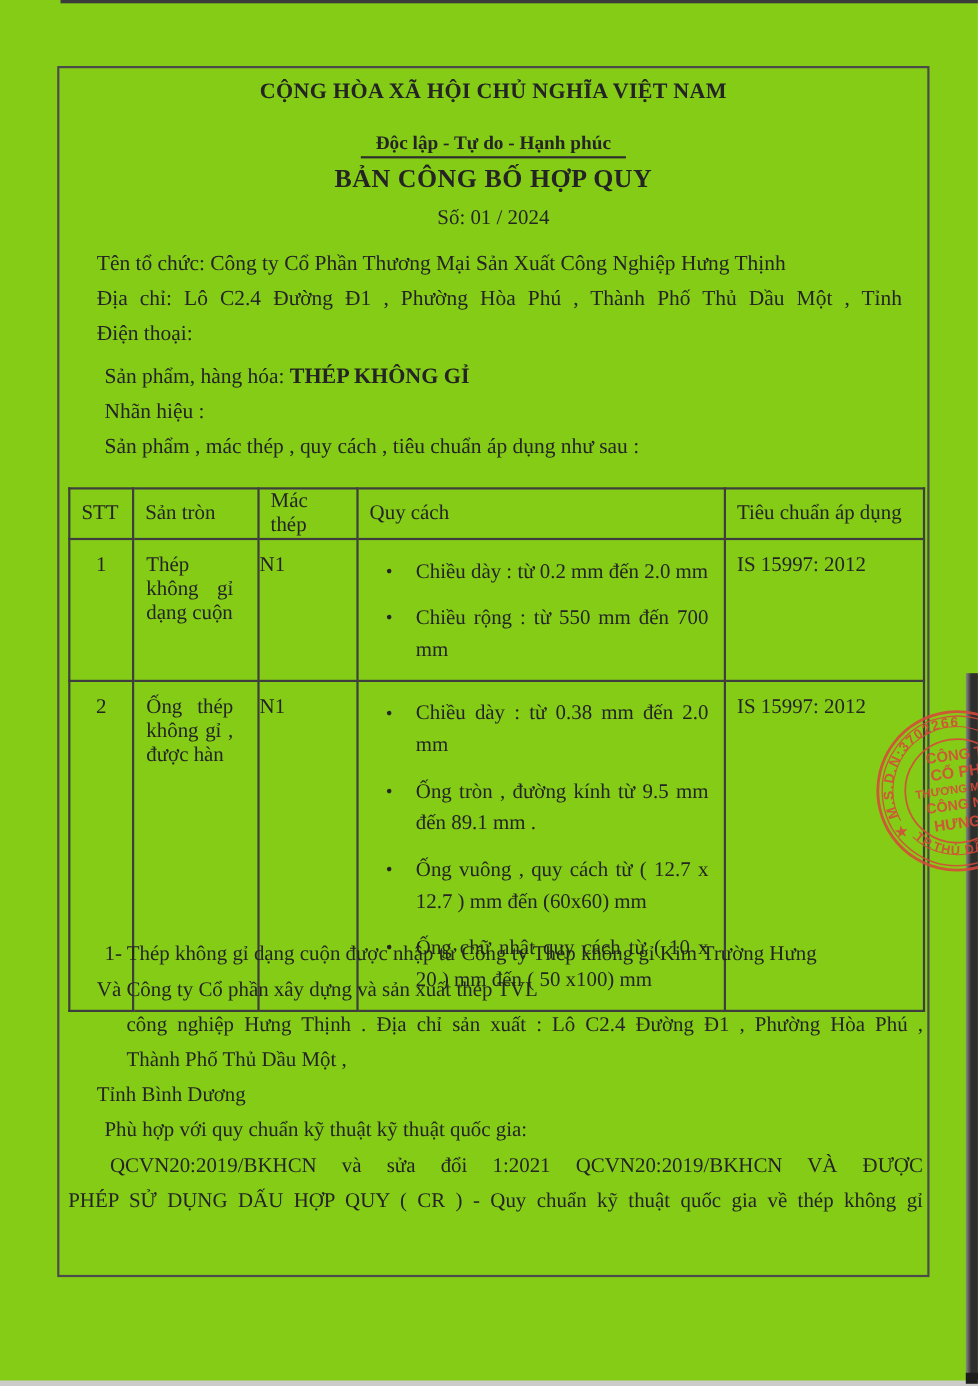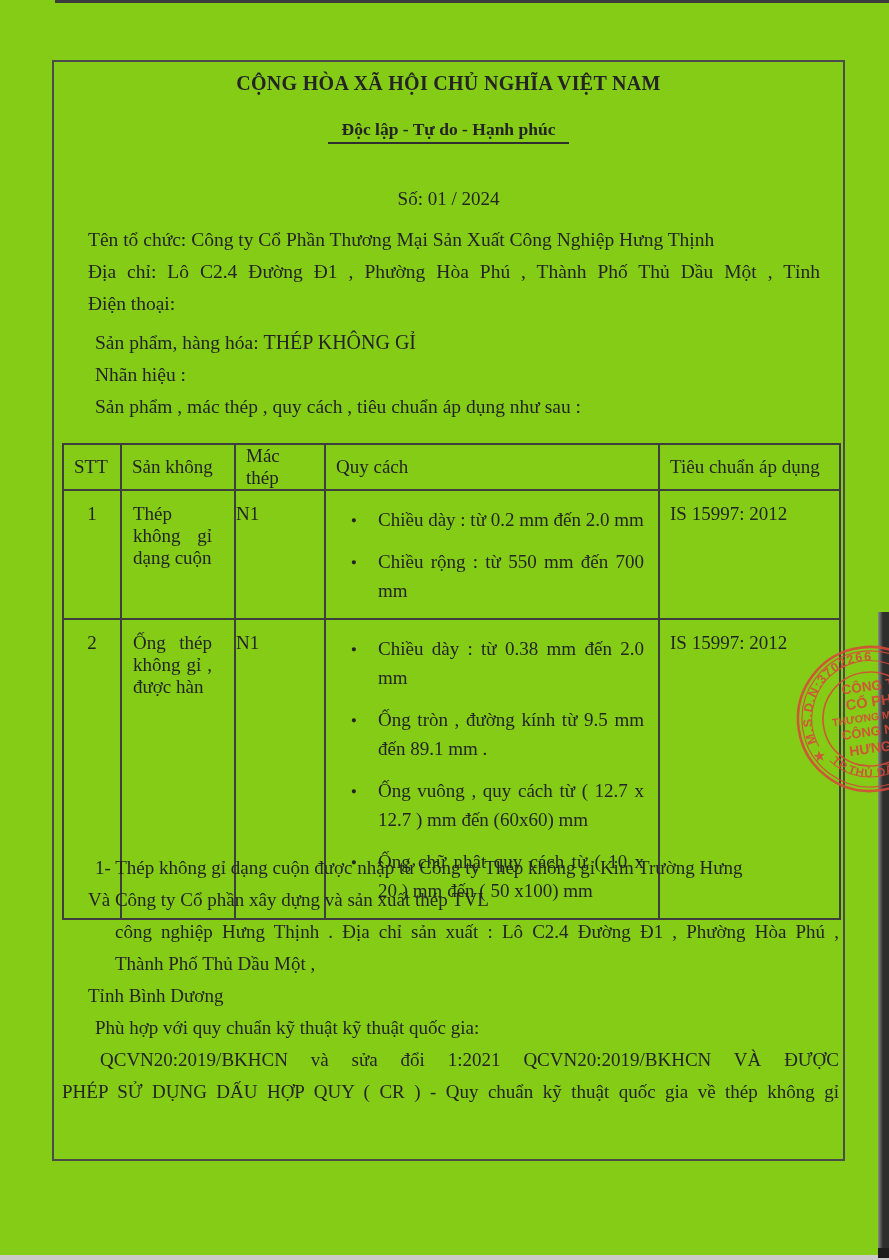--- a/index.html
+++ b/index.html
@@ -29,21 +29,21 @@
 
   .doc-title { position:absolute; top:150px; left:52px; width:793px; text-align:center;
                font-size:23.5px; font-weight:bold; letter-spacing:.5px; }
   .doc-number { position:absolute; top:188px; left:52px; width:793px; text-align:center;
                 font-size:19px; }
 
   .info { position:absolute; top:224px; left:88px; width:732px; font-size:19.5px; }
   .info p { line-height:32px; }
   .jlast { text-align:justify; text-align-last:justify; }
   .indent7 { padding-left:7px; }
-  .product-value { font-weight:normal; font-size:20px; }
+  .product-value { font-weight:bold; font-size:20px; }
 
   table.spec {
     position:absolute; top:443px; left:62px; width:777px;
     border-collapse:collapse; table-layout:fixed; font-size:19px;
   }
   table.spec th, table.spec td { border:2px solid #3e3e3e; vertical-align:top; }
   table.spec th { font-weight:normal; height:44px; vertical-align:middle;
                   text-align:left; padding:0 10px; font-size:19px; }
   th.c-stt, td.c-stt { width:58px; text-align:center; }
   th.c-prod, td.c-prod { width:114px; }
@@ -77,36 +77,37 @@
   <div class="edge-bottom"></div>
   <div class="edge-corner"></div>
 
   <div class="frame"></div>
 
   <div class="nat-header">
     <div class="nat-line1">CỘNG HÒA XÃ HỘI CHỦ NGHĨA VIỆT NAM</div><br>
     <span class="nat-line2">Độc lập - Tự do - Hạnh phúc</span>
   </div>
 
+  <div class="doc-title">BẢN CÔNG BỐ HỢP QUY</div>
   <div class="doc-number">Số: 01 / 2024</div>
 
   <div class="info">
     <p>Tên tổ chức: Công ty Cổ Phần Thương Mại Sản Xuất Công Nghiệp Hưng Thịnh</p>
     <p class="jlast">Địa chỉ: Lô C2.4 Đường Đ1 , Phường Hòa Phú , Thành Phố Thủ Dầu Một , Tỉnh</p>
     <p>Điện thoại:</p>
     <p class="indent7" style="margin-top:6px;"><span>Sản phẩm, hàng hóa: </span><span class="product-value">THÉP KHÔNG GỈ</span></p>
     <p class="indent7">Nhãn hiệu :</p>
     <p class="indent7">Sản phẩm , mác thép , quy cách , tiêu chuẩn áp dụng như sau :</p>
   </div>
 
   <table class="spec">
     <thead>
       <tr>
         <th class="c-stt">STT</th>
-        <th class="c-prod">Sản không</th>
+        <th class="c-prod">Sản tròn</th>
         <th class="c-grade" style="text-align:left;">Mác thép</th>
         <th class="c-spec">Quy cách</th>
         <th class="c-std">Tiêu chuẩn áp dụng</th>
       </tr>
     </thead>
     <tbody>
       <tr class="row1">
         <td class="c-stt">1</td>
         <td class="c-prod">Thép không gỉ dạng cuộn</td>
         <td class="c-grade">N1</td>

